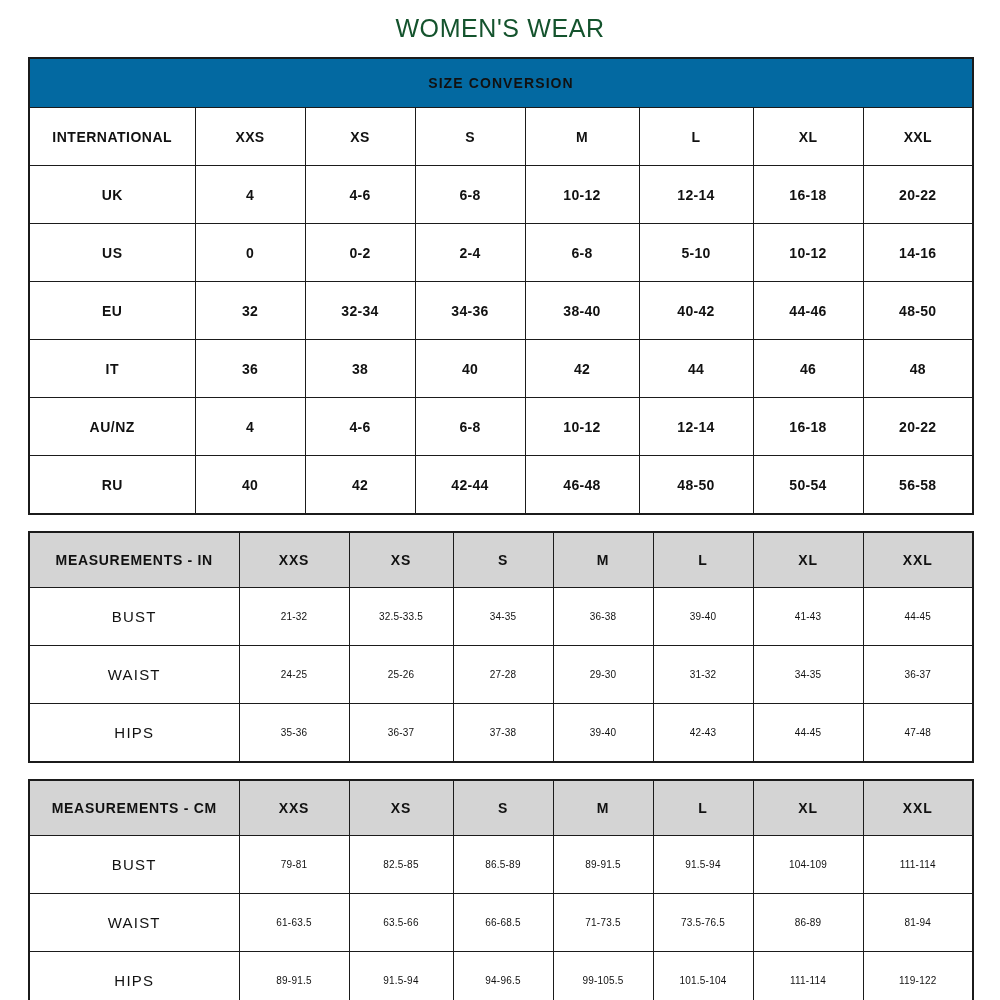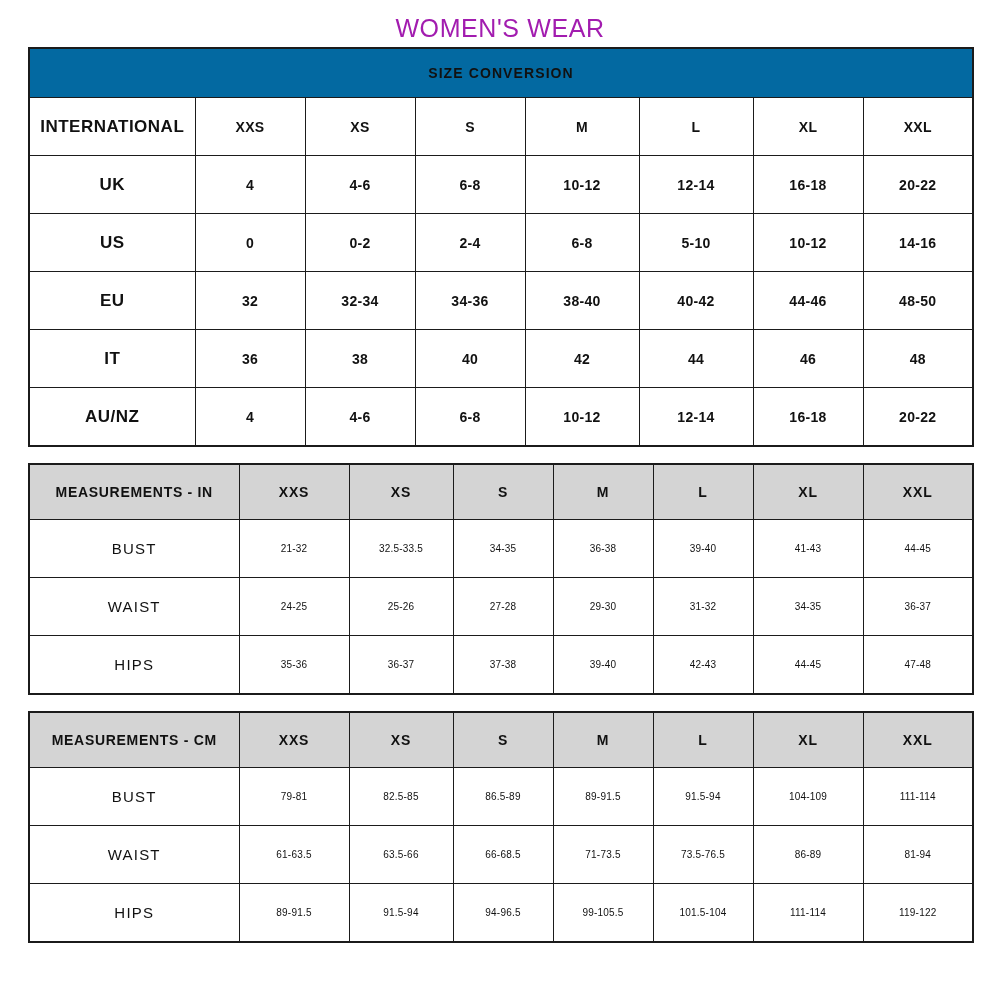--- a/index.html
+++ b/index.html
@@ -19,23 +19,23 @@
     height: 1000px;
     box-sizing: border-box;
     padding: 0 28px;
     position: relative;
   }
   .title {
     text-align: center;
     font-size: 25px;
     font-weight: 400;
     letter-spacing: 0.6px;
-    color: #a21caf;
+    color: #14532d;
     padding-top: 14px;
-    padding-bottom: 4px;
+    padding-bottom: 14px;
   }
   table {
     border-collapse: collapse;
     width: 944px;
     table-layout: fixed;
   }
   table.sizetable {
     border: 2px solid #1b1b1b;
   }
   td, th {
@@ -53,21 +53,21 @@
     background: #0369a1;
     height: 48px;
     font-size: 14px;
     letter-spacing: 1.1px;
     font-weight: 700;
   }
   .t1 tr.datarow td {
     height: 57px;
   }
   .t1 td.rowhead {
-    font-size: 17px;
+    font-size: 14px;
     letter-spacing: 0.5px;
   }
   .t1 td.cell {
     font-size: 14px;
     letter-spacing: 0.3px;
   }
   
   .mt {
     margin-top: 16px;
   }
@@ -171,20 +171,30 @@
       <tr class="datarow">
         <td class="rowhead">AU/NZ</td>
         <td class="cell">4</td>
         <td class="cell">4-6</td>
         <td class="cell">6-8</td>
         <td class="cell">10-12</td>
         <td class="cell">12-14</td>
         <td class="cell">16-18</td>
         <td class="cell">20-22</td>
       </tr>
+      <tr class="datarow">
+        <td class="rowhead">RU</td>
+        <td class="cell">40</td>
+        <td class="cell">42</td>
+        <td class="cell">42-44</td>
+        <td class="cell">46-48</td>
+        <td class="cell">48-50</td>
+        <td class="cell">50-54</td>
+        <td class="cell">56-58</td>
+      </tr>
     </tbody>
   </table>
 
   <table class="sizetable mt">
     <colgroup>
       <col style="width:210px">
       <col style="width:110px">
       <col style="width:104px">
       <col style="width:100px">
       <col style="width:100px">

